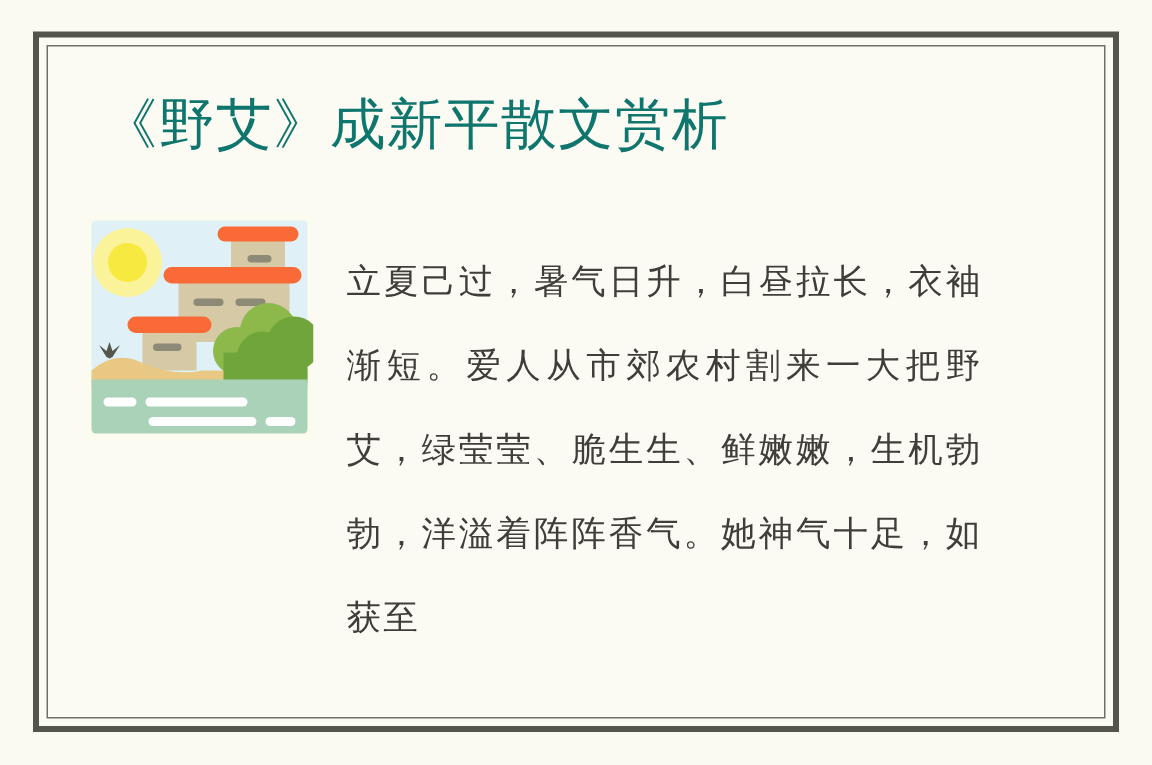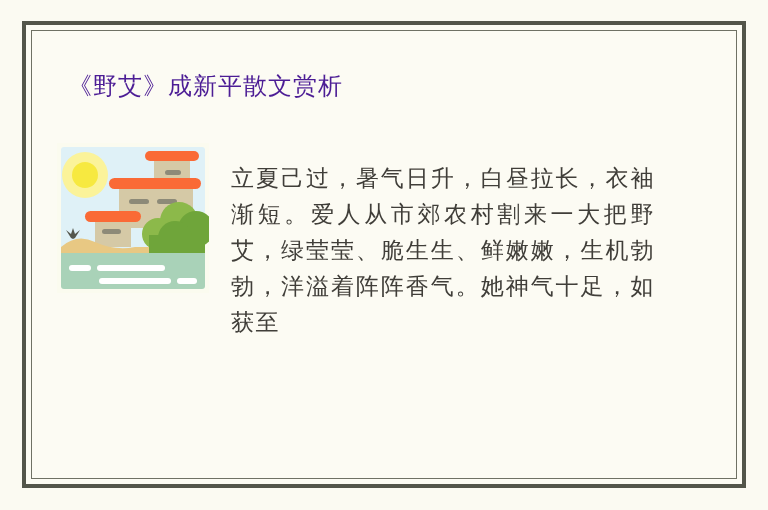--- a/index.html
+++ b/index.html
@@ -42,25 +42,25 @@
     border: 1px solid #6f7164;
     box-sizing: border-box;
     pointer-events: none;
   }
 
   
   .title {
     position: absolute;
     left: 68px;
     top: 64px;
-    font-size: 24px;
+    font-size: 37px;
     line-height: 44px;
     letter-spacing: 1px;
-    color: #4c1d95;
-    font-family: Liberation Serif, serif;
+    color: #0f766e;
+    font-family: Liberation Mono, monospace;
     font-weight: 400;
     white-space: nowrap;
   }
 
   
   .thumb {
     position: absolute;
     left: 57px;
     top: 143px;
     width: 152px;
@@ -71,21 +71,21 @@
   .thumb-svg { display: block; width: 152px; height: 150px; }
 
   
   .body-copy {
     position: absolute;
     left: 231px;
     top: 160px;
     width: 424px;
     font-family: "DejaVu Serif", "Liberation Serif", serif;
     font-size: 23px;
-    line-height: 36px;
+    line-height: 56px;
     color: #403e39;
     text-align: justify;
     text-justify: inter-character;
     letter-spacing: 1.5px;
     word-break: break-all;
   }
 </style>
 </head>
 <body>
 

